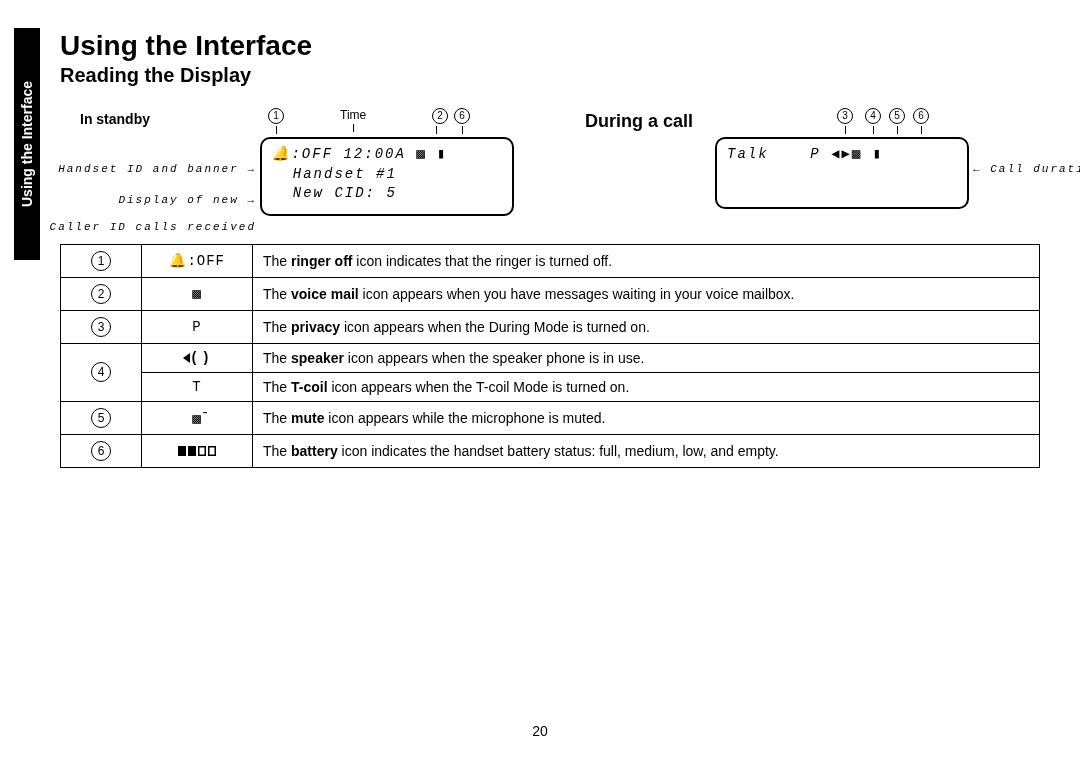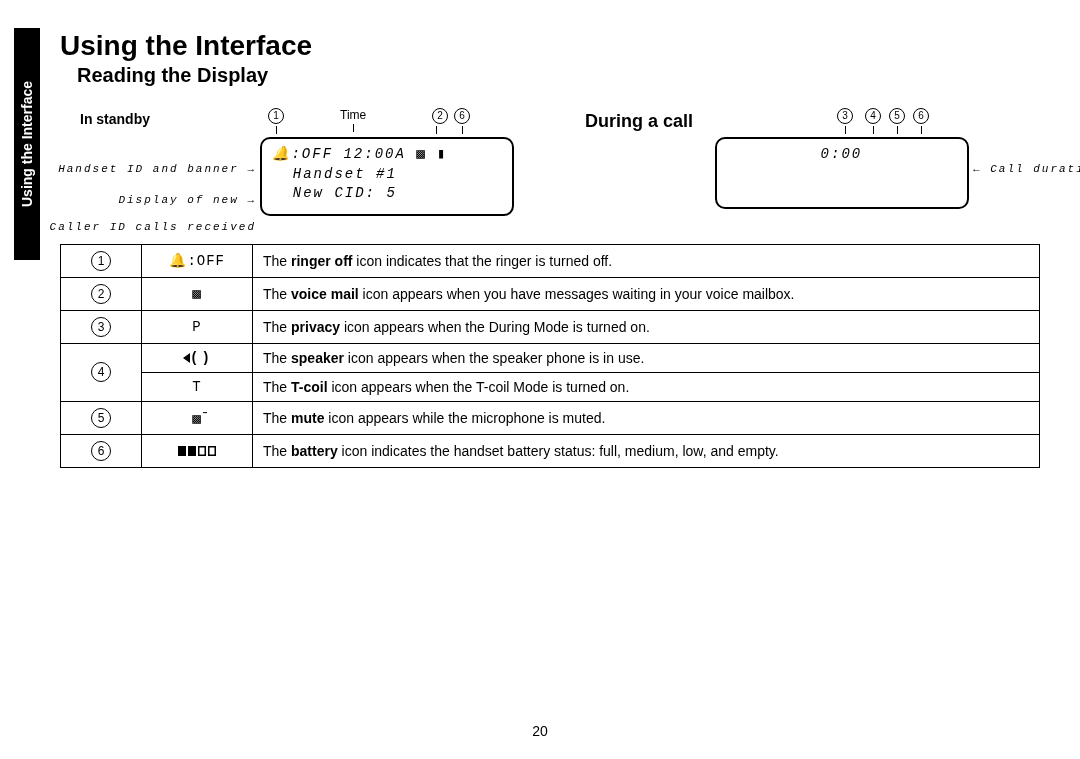--- a/index.html
+++ b/index.html
@@ -36,21 +36,21 @@
     top: 30px;
     right: 30px;
   }
   h1 {
     font-size: 28px;
     margin: 0 0 2px 0;
     font-weight: bold;
   }
   h2 {
     font-size: 20px;
-    margin: 0 0 20px 17px;
+    margin: 0 0 20px 0;
     font-weight: bold;
   }
   .displays-row {
     display: flex;
     gap: 50px;
     margin-bottom: 28px;
     padding-left: 10px;
   }
   .display-block {
     position: relative;
@@ -245,21 +245,21 @@
           <span class="circ">5</span>
           <span class="tick"></span>
         </div>
         <div class="marker" style="left:198px;">
           <span class="circ">6</span>
           <span class="tick"></span>
         </div>
       </div>
       <div style="position:relative;margin-left:130px;">
         <div class="lcd" style="height:52px;">
-          <div>         0:00</div>
+          <div>Talk    P ◀▶▩ ▮</div>
           <div class="annot-right arrow-l" style="top:24px;">Call duration</div>
         </div>
       </div>
     </div>
 
   </div>
 
   <table class="legend">
     <tbody>
         <tr>

